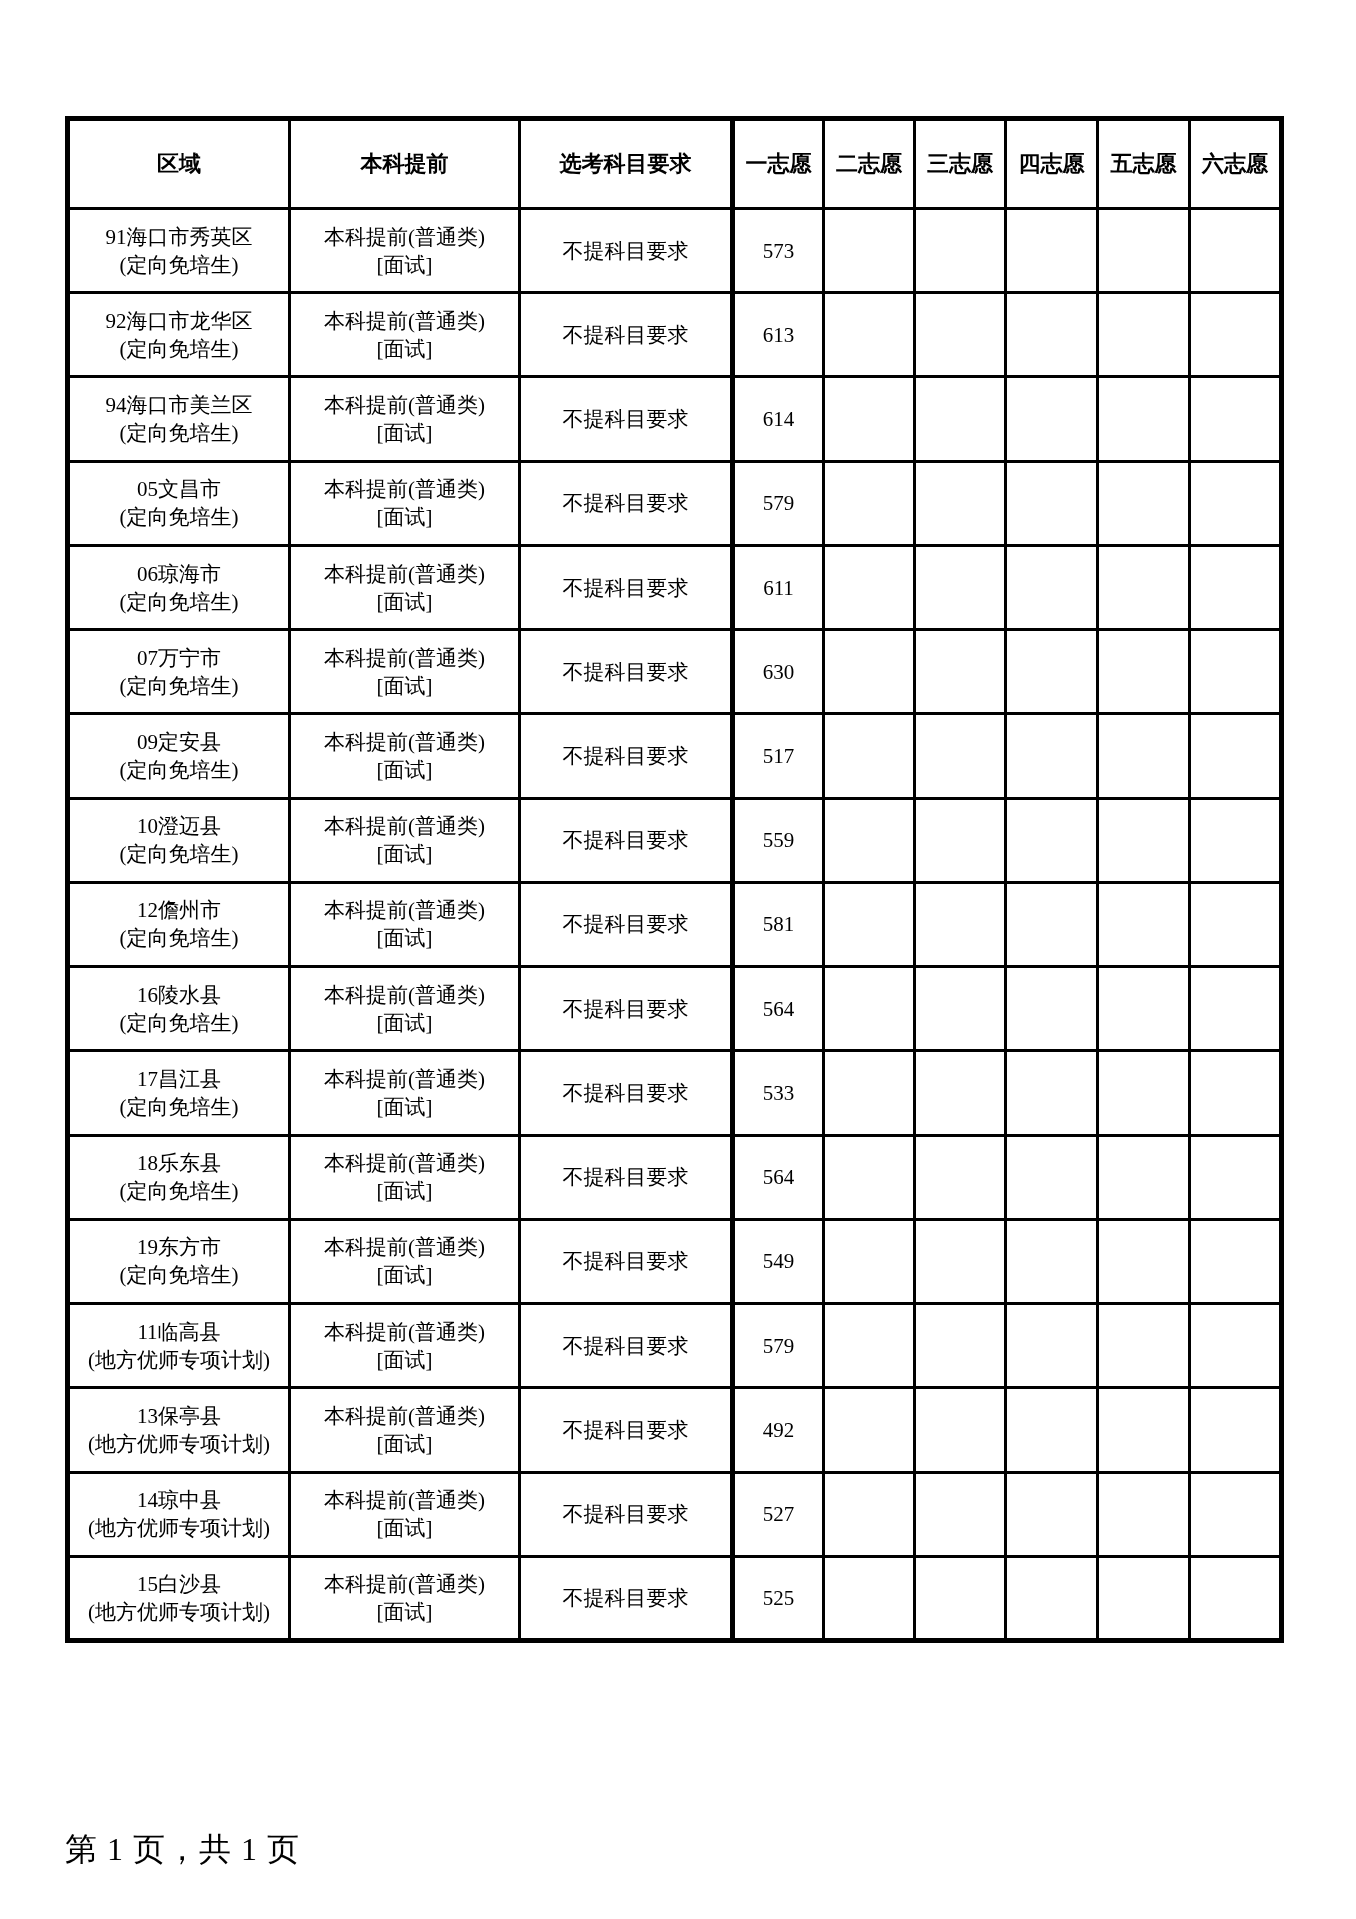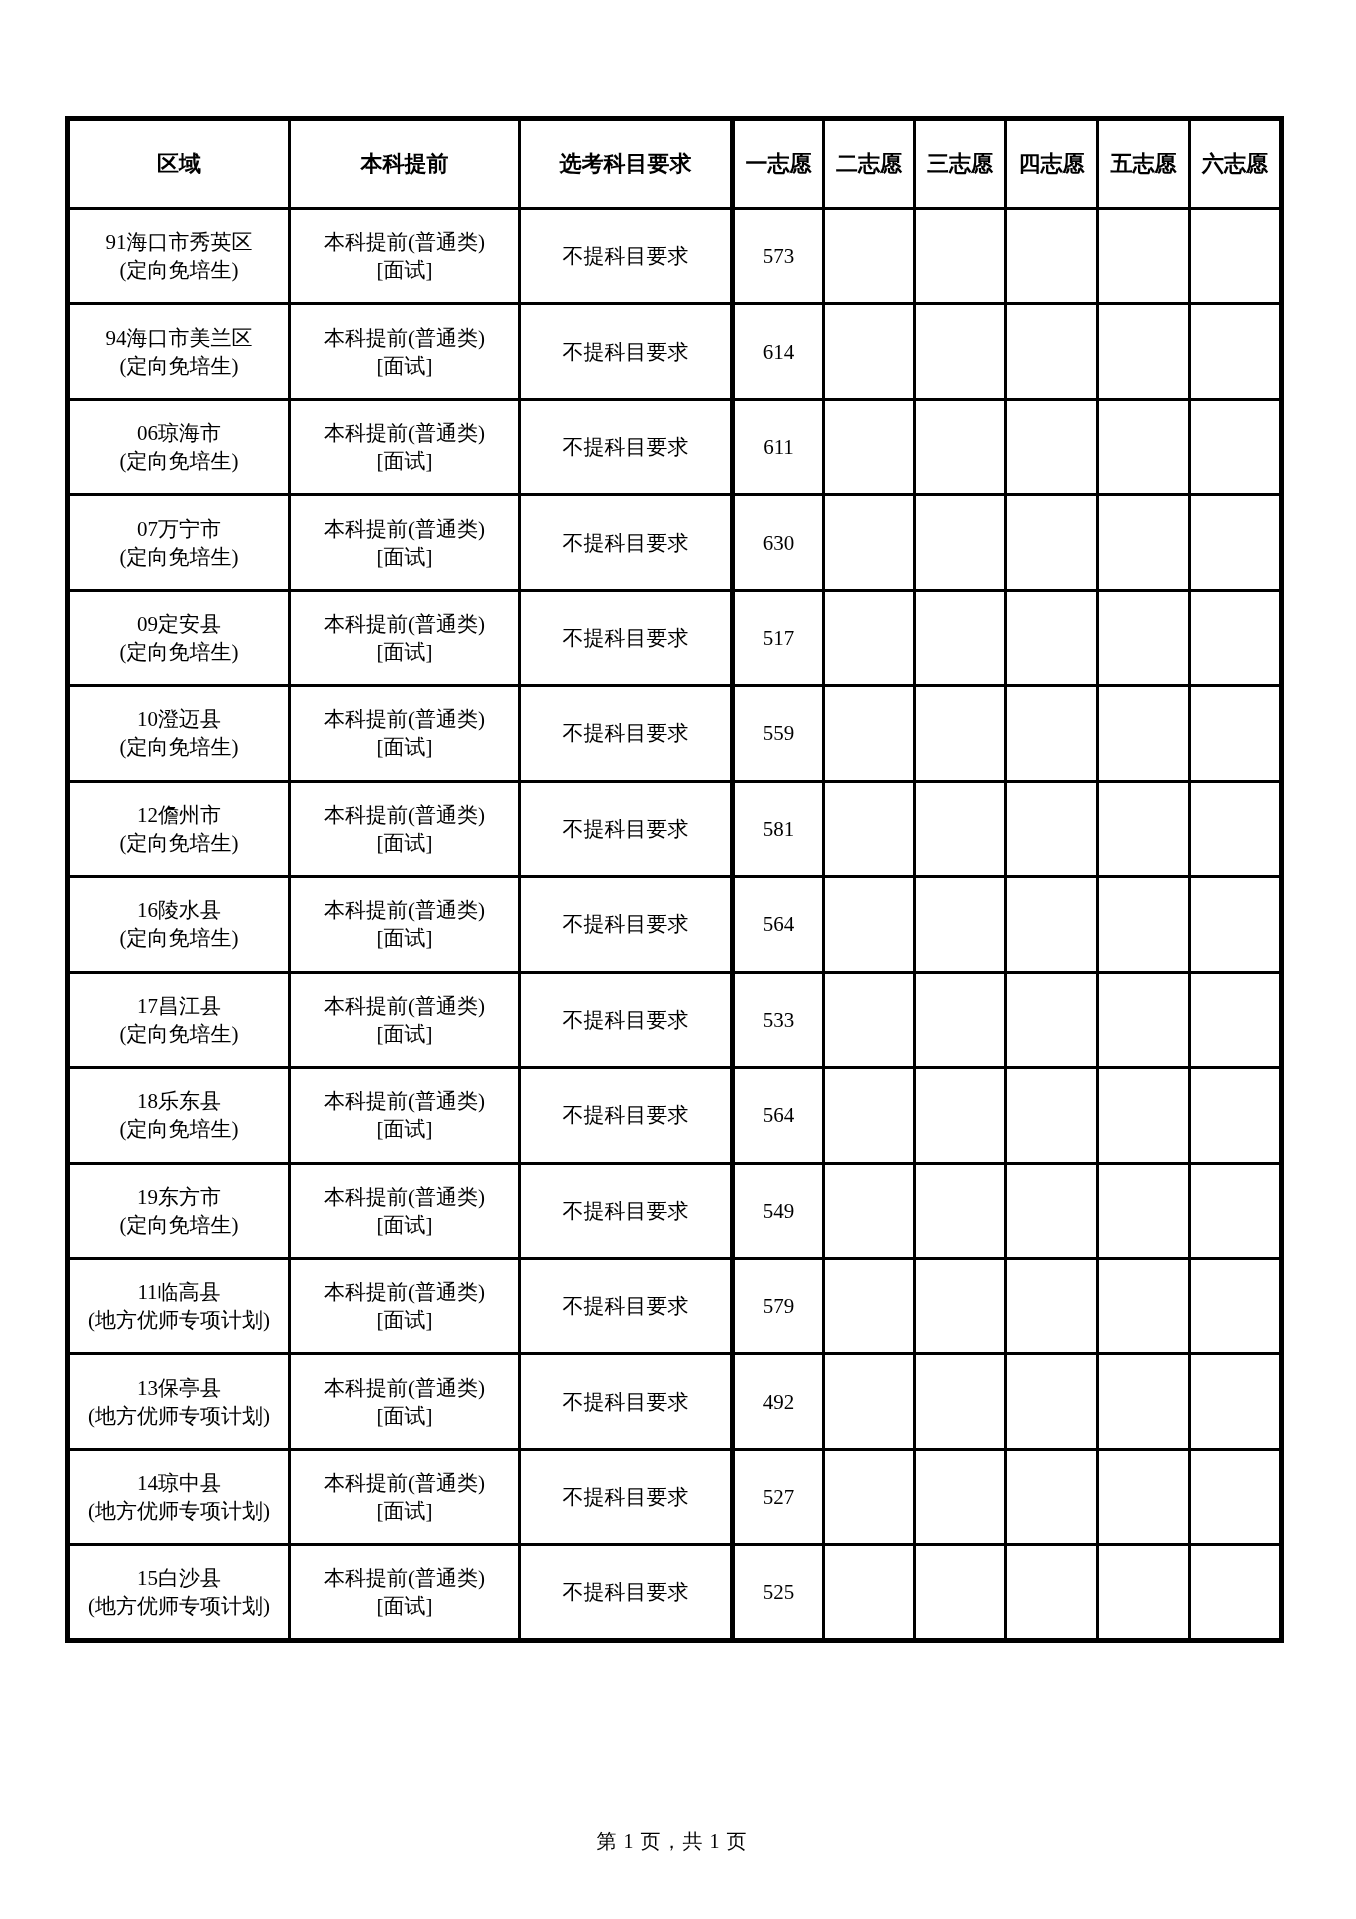--- a/index.html
+++ b/index.html
@@ -44,22 +44,22 @@
     font-size: 21px;
     line-height: 28px;
     white-space: nowrap;
   }
   td .line { display: block; }
   .footer {
     position: absolute;
     left: 65px;
     top: 1828px;
     width: 1214px;
-    text-align: center;
-    font-size: 20px;
+    text-align: left;
+    font-size: 32px;
     letter-spacing: 1px;
     color: #000000;
   }
 </style>
 </head>
 <body>
 
 <div class="page">
   <table class="grid">
     <colgroup>
@@ -99,29 +99,63 @@
           <td>不提科目要求</td>
           <td class="sep">573</td>
           <td></td>
           <td></td>
           <td></td>
           <td></td>
           <td></td>
         </tr>
         <tr>
           <td>
+            <span class="line">92海口市龙华区</span>
+            <span class="line">(定向免培生)</span>
+          </td>
+          <td>
+            <span class="line">本科提前(普通类)</span>
+            <span class="line">[面试]</span>
+          </td>
+          <td>不提科目要求</td>
+          <td class="sep">613</td>
+          <td></td>
+          <td></td>
+          <td></td>
+          <td></td>
+          <td></td>
+        </tr>
+        <tr>
+          <td>
             <span class="line">94海口市美兰区</span>
             <span class="line">(定向免培生)</span>
           </td>
           <td>
             <span class="line">本科提前(普通类)</span>
             <span class="line">[面试]</span>
           </td>
           <td>不提科目要求</td>
           <td class="sep">614</td>
+          <td></td>
+          <td></td>
+          <td></td>
+          <td></td>
+          <td></td>
+        </tr>
+        <tr>
+          <td>
+            <span class="line">05文昌市</span>
+            <span class="line">(定向免培生)</span>
+          </td>
+          <td>
+            <span class="line">本科提前(普通类)</span>
+            <span class="line">[面试]</span>
+          </td>
+          <td>不提科目要求</td>
+          <td class="sep">579</td>
           <td></td>
           <td></td>
           <td></td>
           <td></td>
           <td></td>
         </tr>
         <tr>
           <td>
             <span class="line">06琼海市</span>
             <span class="line">(定向免培生)</span>

